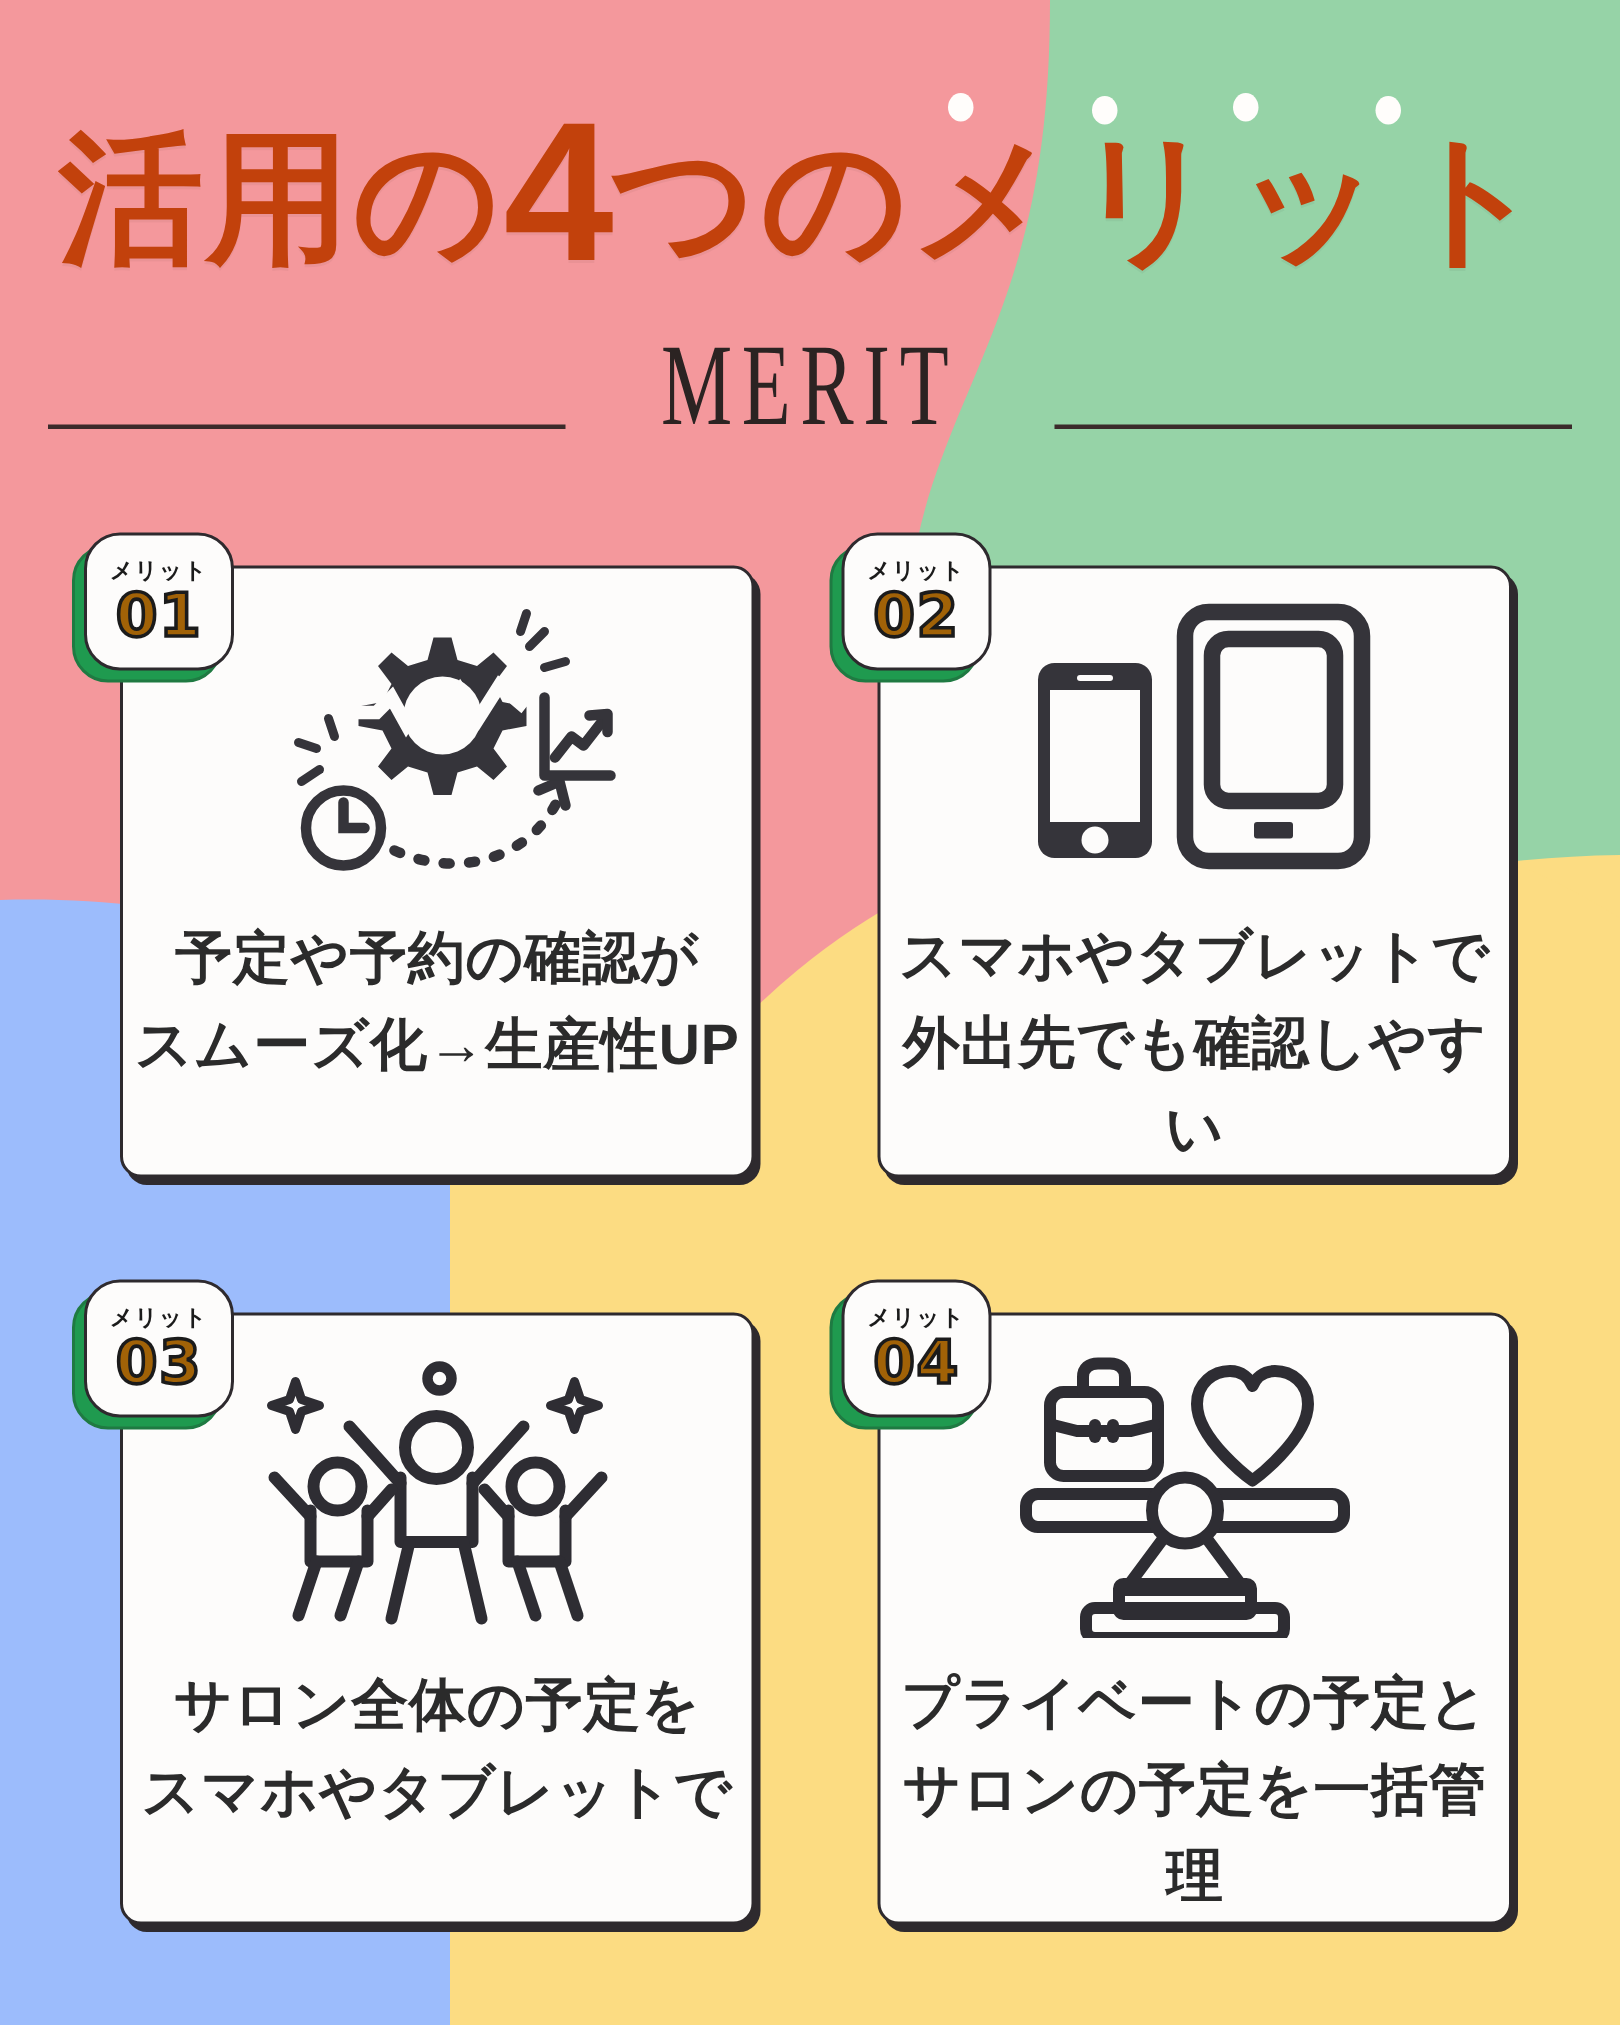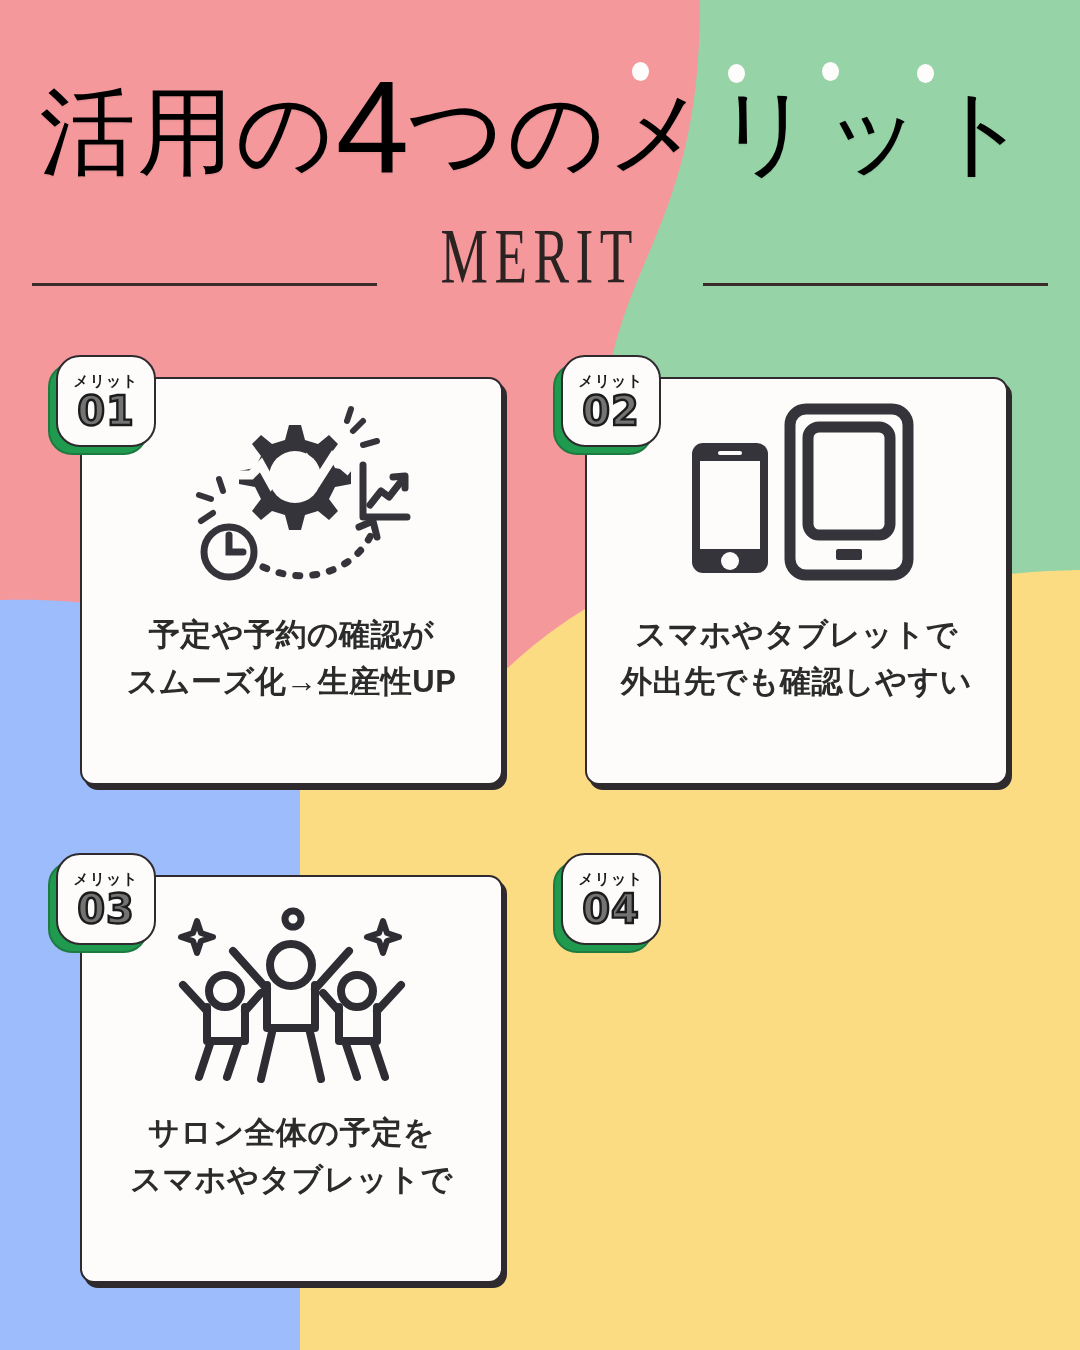--- a/index.html
+++ b/index.html
@@ -15,22 +15,22 @@
   .bg-svg{position:absolute;top:0;left:0;width:1080px;height:1350px;display:block;}
 
   
   .header{position:absolute;top:0;left:0;width:1080px;height:300px;}
   .title-wrap{
     position:absolute;top:62px;left:0;width:1080px;
     text-align:center;
   }
   .title{
     display:inline-block;
-    color:#000000;
-    font-weight:400;
+    color:#c2410c;
+    font-weight:700;
     font-size:96px;
     line-height:1.0;
     letter-spacing:2px;
     white-space:nowrap;
     text-shadow:0 2px 0 rgba(0,0,0,0.04);
   }
   .title .big4{
     font-size:132px;
     line-height:1.0;
     vertical-align:-8px;
@@ -81,21 +81,21 @@
   .card-icon{
     height:232px;width:100%;
     display:flex;align-items:center;justify-content:center;
   }
   .card-icon svg{display:block;}
   .card-text{
     width:100%;
     text-align:center;
     color:#2b2b2b;
     font-weight:800;
-    font-size:31px;
+    font-size:38px;
     line-height:1.52;
     letter-spacing:0.5px;
     padding:0 8px;
     box-sizing:border-box;
   }
   .card-text .l2{display:block;}
 
   
   .badge{
     position:absolute;left:0;top:0;
@@ -120,21 +120,21 @@
     display:flex;flex-direction:column;
     align-items:center;justify-content:center;
     padding-top:2px;
   }
   .badge-label{
     font-size:15px;font-weight:800;color:#1b1b1b;
     letter-spacing:1px;line-height:1;margin-bottom:3px;
   }
   .badge-num{
     font-size:40px;font-weight:800;line-height:1;
-    color:#737373;
+    color:#a16207;
     -webkit-text-stroke:2.4px #1b1b1b;
     letter-spacing:1px;
     font-family:"DejaVu Sans",sans-serif;
   }
 
   .dots{position:absolute;top:62px;left:632px;width:420px;height:24px;}
   .dot{
     position:absolute;width:17px;height:19px;border-radius:50%;
     background:#fffdfb;
   }
@@ -313,20 +313,47 @@
       <div class="badge">
         <div class="badge-shadow"></div>
         <div class="badge-face">
           <span class="badge-label">メリット</span>
           <span class="badge-num">03</span>
         </div>
       </div>
     </div>
 
     <div class="cell c4">
+      <div class="card">
+        <div class="card-icon">
+          <svg width="250" height="200" viewBox="0 0 250 200" fill="none" stroke="#2e2d33" stroke-width="8" stroke-linecap="round" stroke-linejoin="round">
+
+            <rect x="28" y="36" width="72" height="56" rx="9"></rect>
+            <path d="M50 36 L50 26 C50 20 54 17 60 17 L68 17 C74 17 78 20 78 26 L78 36"></path>
+            <path d="M30 58 L46 62 L82 62 L98 58"></path>
+            <path d="M58 58 L58 66"></path>
+            <path d="M70 58 L70 66"></path>
+
+            <path d="M163 95 C163 95 126 68 126 44 C126 30 137 22 148 22
+                     C156 22 161 27 163 32 C165 27 170 22 178 22
+                     C189 22 200 30 200 44 C200 68 163 95 163 95 Z"></path>
+
+            <rect x="12" y="104" width="212" height="22" rx="8"></rect>
+            <circle cx="118" cy="115" r="22" fill="#fdfcfb"></circle>
+
+            <path d="M104 133 L78 168 L158 168 L132 133"></path>
+            <rect x="74" y="164" width="88" height="20" rx="3"></rect>
+            <rect x="52" y="180" width="132" height="20" rx="6"></rect>
+          </svg>
+        </div>
+        <div class="card-text">
+          <span>プライベートの予定と</span>
+          <span class="l2">サロンの予定を一括管理</span>
+        </div>
+      </div>
       <div class="badge">
         <div class="badge-shadow"></div>
         <div class="badge-face">
           <span class="badge-label">メリット</span>
           <span class="badge-num">04</span>
         </div>
       </div>
     </div>
 
   </div>

